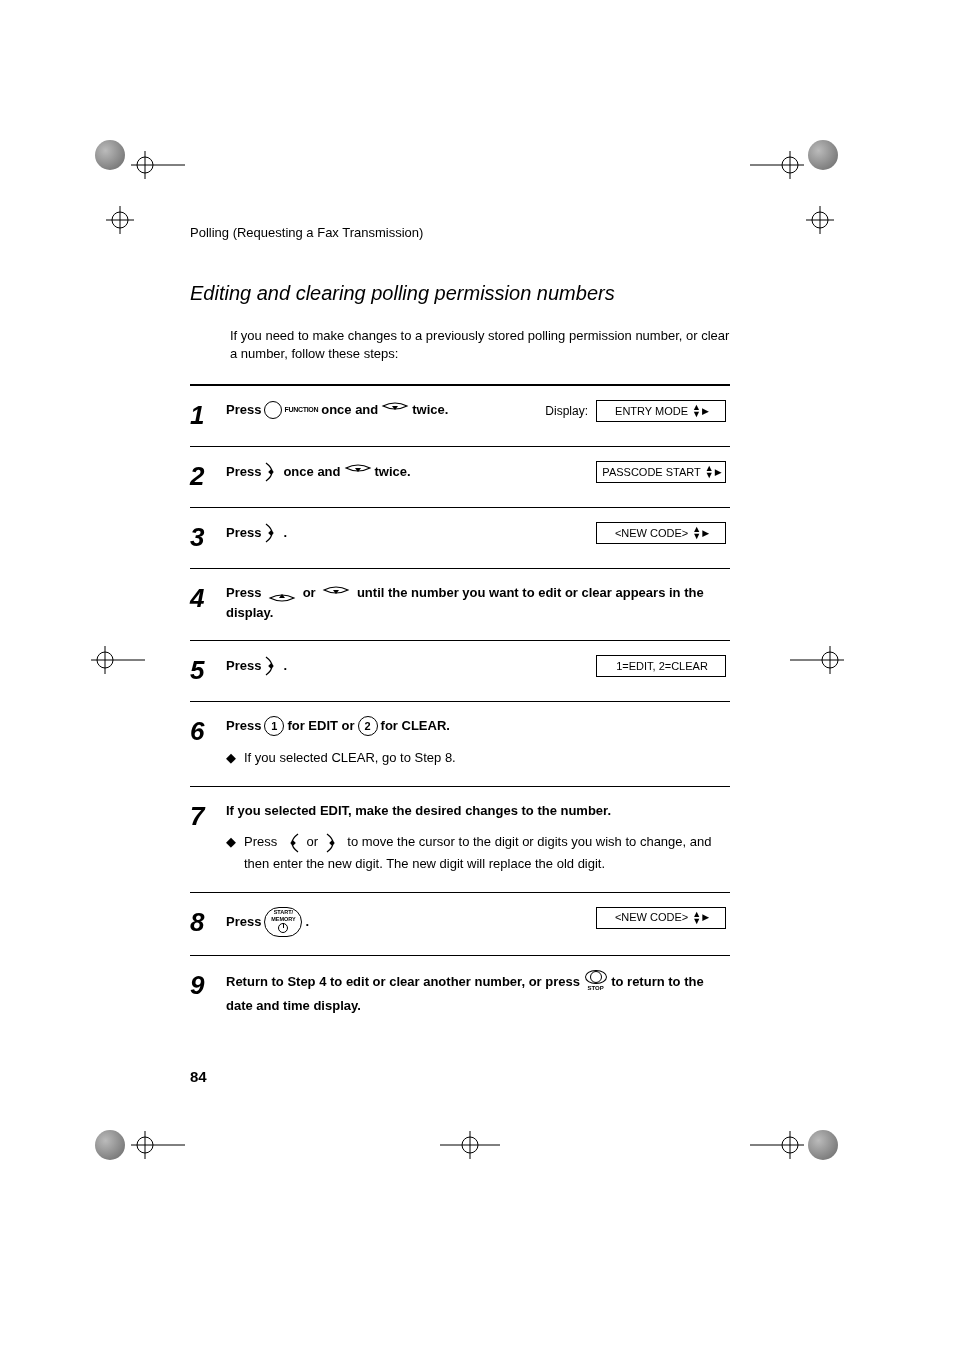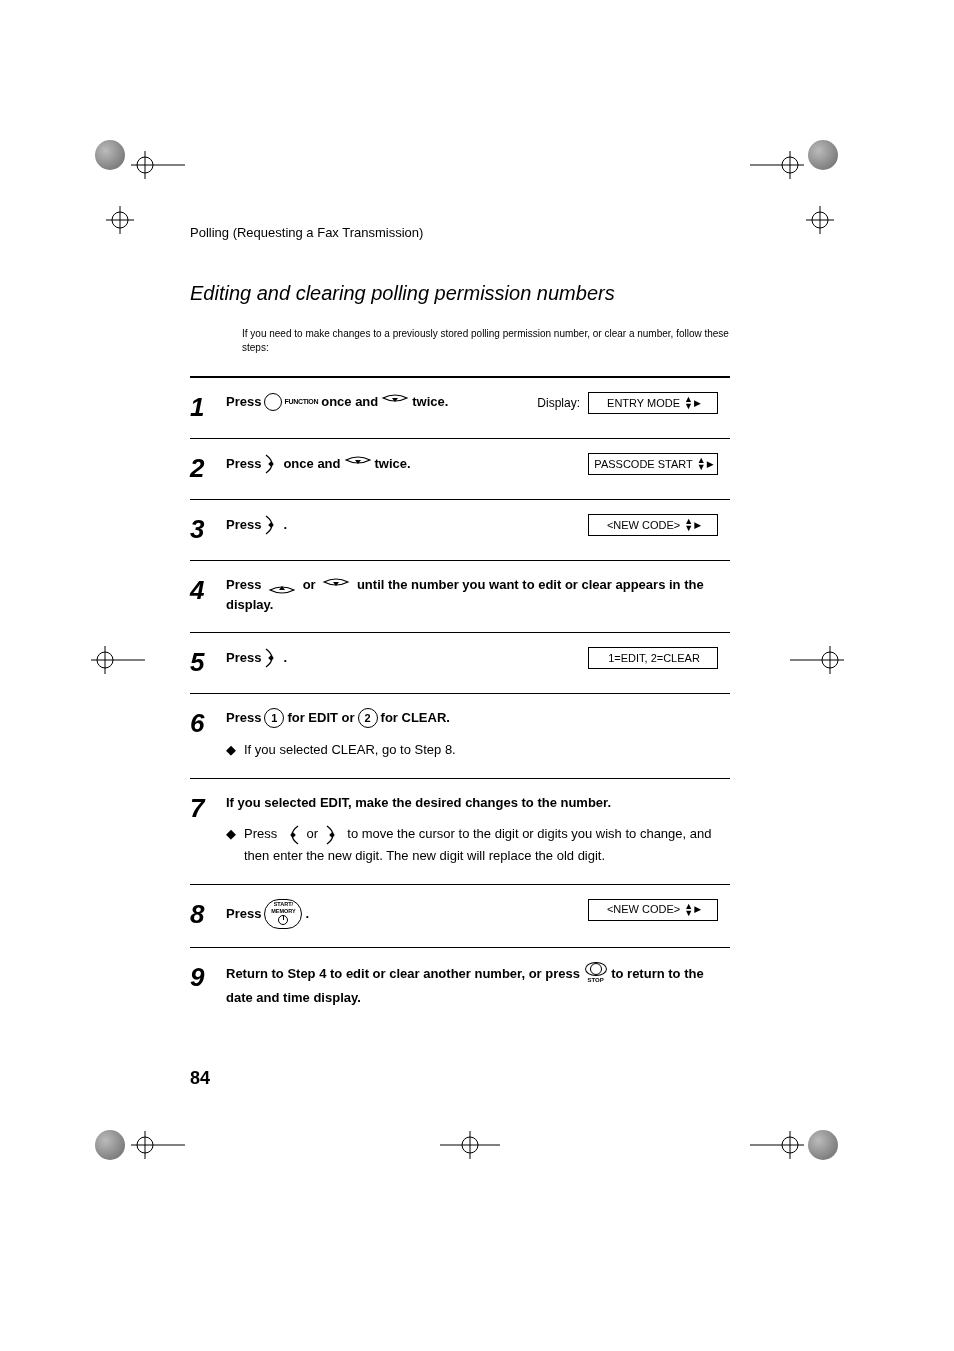--- a/index.html
+++ b/index.html
@@ -23,23 +23,23 @@
     font-size: 13px;
     margin-bottom: 42px;
   }
   .section-title {
     font-style: italic;
     font-weight: normal;
     font-size: 20px;
     margin-bottom: 22px;
   }
   .intro {
-    font-size: 10px;
+    font-size: 13px;
     line-height: 1.35;
-    margin-left: 52px;
+    margin-left: 40px;
     margin-bottom: 22px;
   }
   .steps {
     border-top: 2px solid #000;
   }
   .step {
     display: flex;
     align-items: flex-start;
     padding: 14px 0 18px 0;
     border-bottom: 1px solid #000;
@@ -92,21 +92,21 @@
     align-items: center;
     gap: 1px;
   }
   .lcd-arrows .vcol {
     display: inline-flex;
     flex-direction: column;
     line-height: 7px;
   }
   .right-area {
     position: absolute;
-    right: 12px;
+    right: 4px;
     top: 0;
     display: flex;
     align-items: center;
     gap: 8px;
   }
   
   .ic {
     display: inline-flex;
     align-items: center;
     justify-content: center;
@@ -160,21 +160,21 @@
     width: 18px; flex-shrink: 0;
   }
   .bullet-text {
     flex: 1;
     display: block;
   }
   .page-num {
     position: absolute;
     left: 190px;
     top: 1068px;
-    font-size: 18px;
+    font-size: 15px;
     font-weight: bold;
   }
   
   .reg {
     position: absolute;
     width: 60px;
     height: 40px;
   }
   .reg svg { width: 100%; height: 100%; }
   .shaded-circle {

